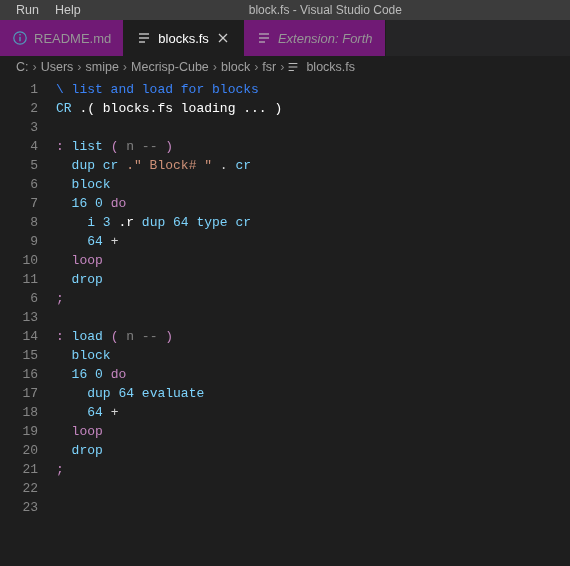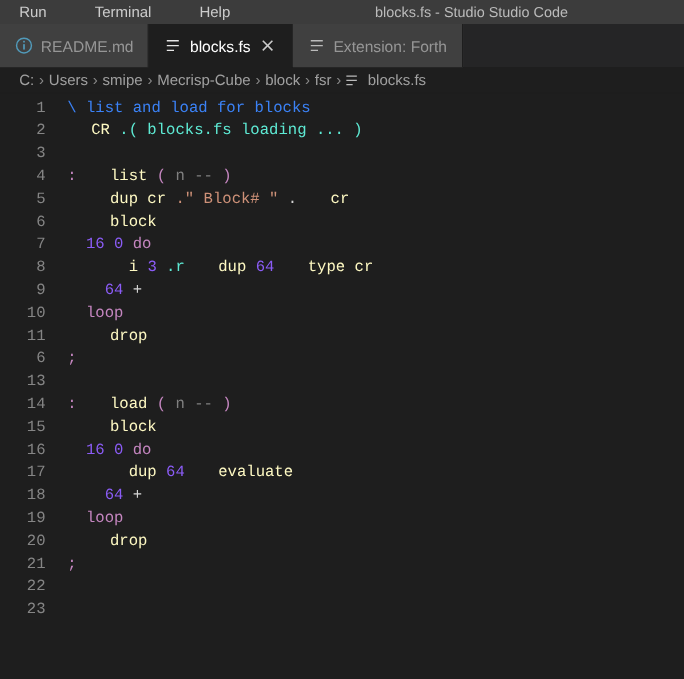--- a/index.html
+++ b/index.html
@@ -13,21 +13,20 @@
     overflow: hidden;
   }
   
   .title-bar {
     height: 20px;
     background: #3c3c3c;
     display: flex;
     align-items: center;
     padding: 0 8px;
     color: #cccccc;
-    gap: 24px;
   }
   .menu-item {
     padding: 4px 8px;
     font-size: 12.5px;
     cursor: pointer;
   }
   .window-title {
     flex: 1;
     text-align: center;
     font-size: 12px;
@@ -37,21 +36,21 @@
   .tabs-bar {
     height: 36px;
     background: #252526;
     display: flex;
     align-items: stretch;
   }
   .tab {
     display: flex;
     align-items: center;
     padding: 0 12px;
-    background: #404040;
+    background: #701a75;
     border-right: 1px solid #1e1e1e;
     font-size: 13px;
     color: #969696;
     cursor: pointer;
     gap: 6px;
   }
   .tab.active {
     background: #1e1e1e;
     color: #ffffff;
   }
@@ -98,35 +97,34 @@
   .gutter div { height: 19px; }
   .code {
     white-space: pre;
     padding-top: 2px;
     color: #d4d4d4;
   }
   .code div { height:19px; }
   .tok-comment { color: #3b82f6; } 
   .tok-define  { color: #c586c0; } 
   .tok-string  { color: #ce9178; }
-  .tok-number  { color: #8b5cf6; }
+  .tok-number  { color: #7dd3fc; }
   .tok-word    { color: #d4d4d4; }
-  .tok-func    { color: #5eead4; } 
-  .tok-def     { color: #fef9c3; margin-left: 20px; } 
+  .tok-func    { color: #ffffff; } 
+  .tok-def     { color: #7dd3fc; } 
   .tok-dim     { color: #808080; } 
   svg { display:block; }
 </style>
 </head>
 <body>
 
 <div class="title-bar">
   <div class="menu-item">Run</div>
-  <div class="menu-item">Terminal</div>
   <div class="menu-item">Help</div>
-  <div class="window-title">blocks.fs - Studio Studio Code</div>
+  <div class="window-title">block.fs - Visual Studio Code</div>
 </div>
 
 <div class="tabs-bar">
   <div class="tab">
     <span class="tab-icon">
       <svg width="16" height="16" viewBox="0 0 16 16">
           <circle cx="8" cy="8" r="6.2" fill="none" stroke="#519aba" stroke-width="1.2"></circle>
           <rect x="7.3" y="6.8" width="1.4" height="4.5" fill="#519aba"></rect>
           <rect x="7.3" y="4" width="1.4" height="1.4" fill="#519aba"></rect>
         </svg>
@@ -142,21 +140,21 @@
         </svg>
     </span>
     <span>blocks.fs</span>
     <span class="tab-close">
       <svg width="12" height="12" viewBox="0 0 12 12">
           <line x1="2" y1="2" x2="10" y2="10" stroke="#cccccc" stroke-width="1.3"></line>
           <line x1="10" y1="2" x2="2" y2="10" stroke="#cccccc" stroke-width="1.3"></line>
         </svg>
     </span>
   </div>
-  <div class="tab" style="">
+  <div class="tab" style="font-style:italic">
     <span class="tab-icon">
       <svg width="16" height="16" viewBox="0 0 16 16">
           <line x1="3" y1="4" x2="13" y2="4" stroke="#bbbbbb" stroke-width="1.2"></line>
           <line x1="3" y1="8" x2="13" y2="8" stroke="#bbbbbb" stroke-width="1.2"></line>
           <line x1="3" y1="12" x2="9" y2="12" stroke="#bbbbbb" stroke-width="1.2"></line>
         </svg>
     </span>
     <span>Extension: Forth</span>
   </div>
 </div>

